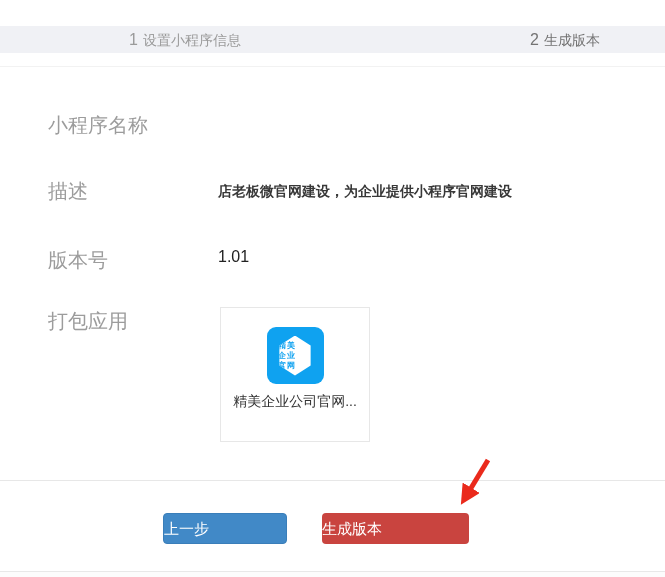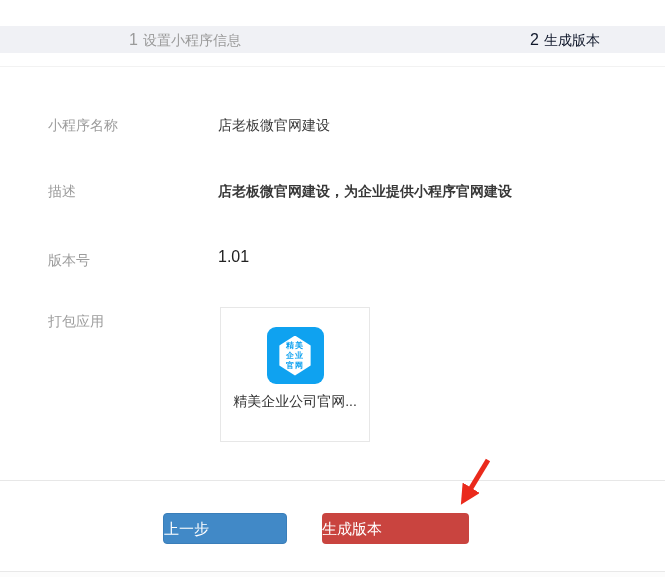--- a/index.html
+++ b/index.html
@@ -14,29 +14,29 @@
   .stepbar {
     position: absolute; left: 0; top: 26px; width: 665px; height: 27px;
     background: #f0f1f5;
   }
   .step {
     position: absolute; top: 0; height: 27px; line-height: 27px;
     transform: translateX(-50%); white-space: nowrap; font-size: 14px;
   }
   .step .num { font-size: 16px; margin-right: 5px; }
   .step1 { left: 185px; color: #9a9a9a; }
-  .step2 { left: 565px; color: #0f172a; }
+  .step2 { left: 565px; color: #737373; }
   .header-rule {
     position: absolute; left: 0; top: 66px; width: 665px; height: 0;
     border-top: 1px solid #f2f2f2;
   }
 
   
   .field-label {
-    position: absolute; left: 48px; font-size: 14px; color: #9c9c9c;
+    position: absolute; left: 48px; font-size: 20px; color: #9c9c9c;
     line-height: 20px; white-space: nowrap;
   }
   .field-value {
     position: absolute; left: 218px; font-size: 14px; color: #383838;
     line-height: 20px; white-space: nowrap;
   }
   .lbl-name  { top: 115px; }
   .val-name  { top: 115px; }
   .lbl-desc  { top: 181px; }
   .val-desc  { top: 181px; font-weight: bold; }
@@ -50,21 +50,21 @@
     background: #ffffff; border: 1px solid #e7e7e7; cursor: pointer;
   }
   .app-icon {
     width: 57px; height: 57px; margin: 19px auto 0 auto;
     background: #0fa2f0; border-radius: 9px;
     display: flex; align-items: center; justify-content: center;
   }
   .hexagon {
     width: 34px; height: 40px; background: #ffffff;
     clip-path: polygon(50% 0%, 96% 25%, 96% 75%, 50% 100%, 4% 75%, 4% 25%);
-    display: flex; flex-direction: column; align-items: center; justify-content: center;
+    display: flex; flex-direction: column; justify-content: center;
   }
   .hexagon span {
     font-size: 8px; line-height: 10px; font-weight: bold; color: #0fa2f0;
     letter-spacing: 1px; white-space: nowrap;
   }
   .app-caption {
     margin-top: 9px; text-align: center; font-size: 14px; color: #333333;
     white-space: nowrap; overflow: hidden;
   }
 
@@ -97,21 +97,20 @@
     <div class="step step1">
       <span class="num">1</span><span>设置小程序信息</span>
     </div>
     <div class="step step2">
       <span class="num">2</span><span>生成版本</span>
     </div>
   </div>
   <div class="header-rule"></div>
 
   <div class="field-label lbl-name">小程序名称</div>
-  <div class="field-value val-name">店老板微官网建设</div>
 
   <div class="field-label lbl-desc">描述</div>
   <div class="field-value val-desc">店老板微官网建设，为企业提供小程序官网建设</div>
 
   <div class="field-label lbl-ver">版本号</div>
   <div class="field-value val-ver">1.01</div>
 
   <div class="field-label lbl-pkg">打包应用</div>
 
   <div class="app-card">

